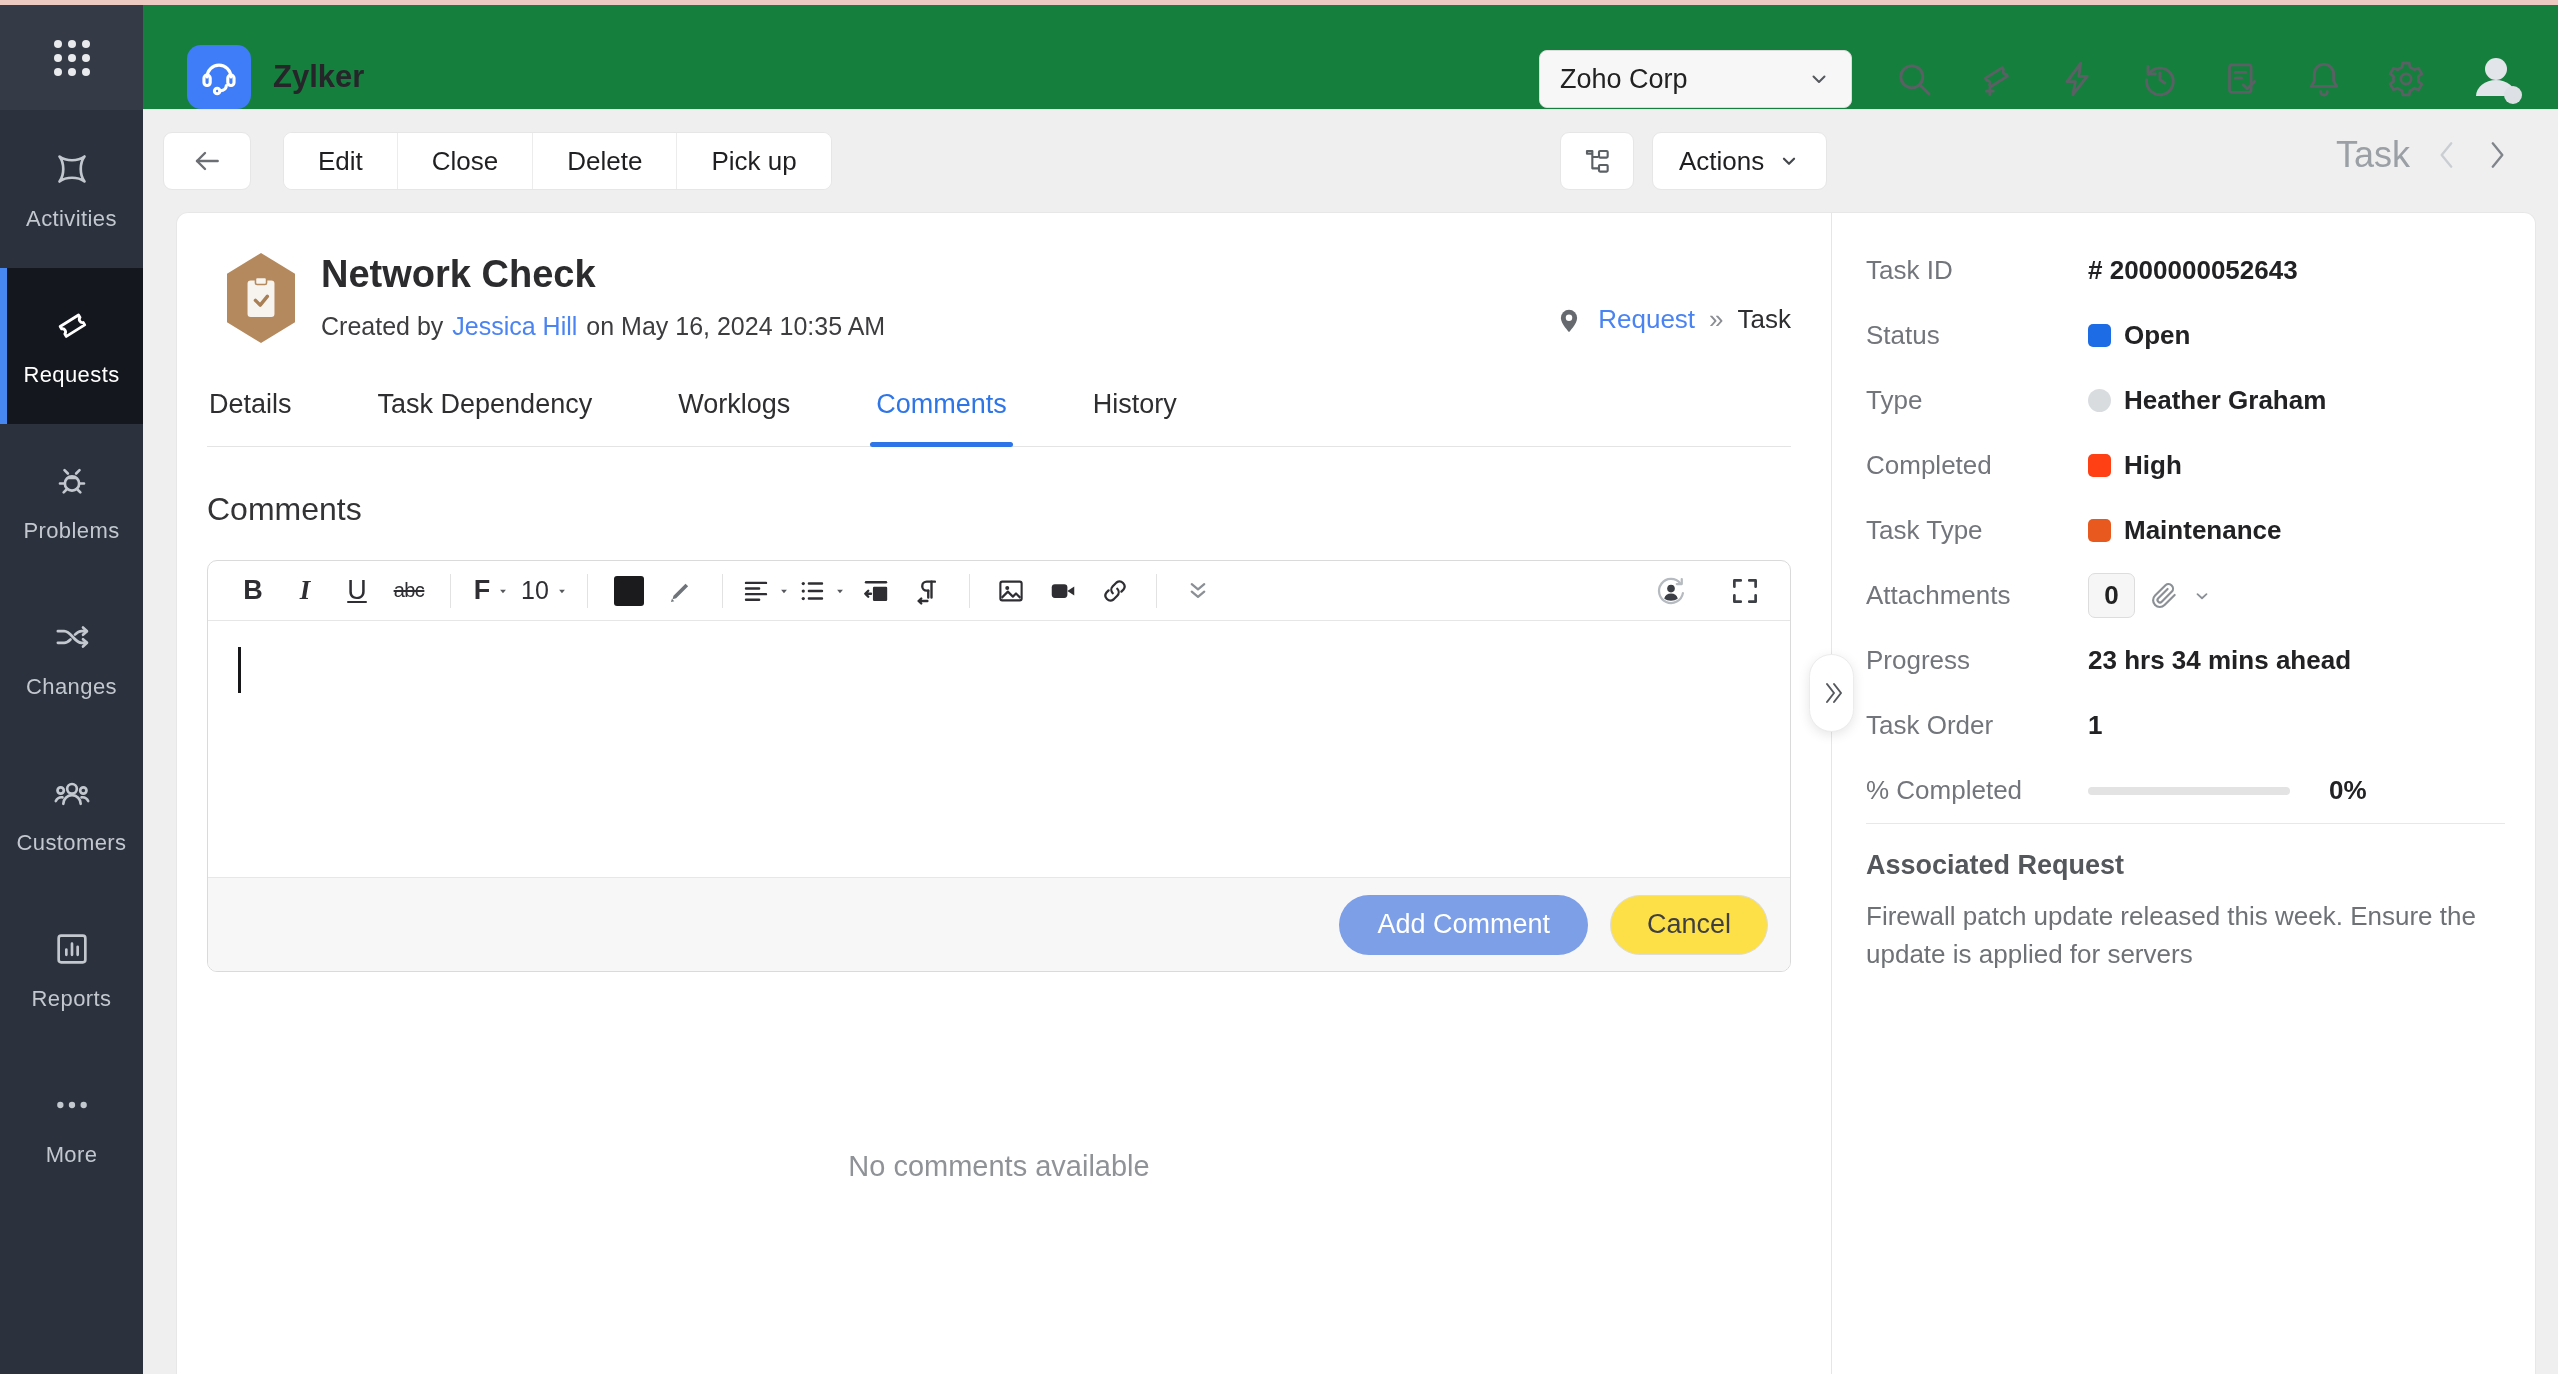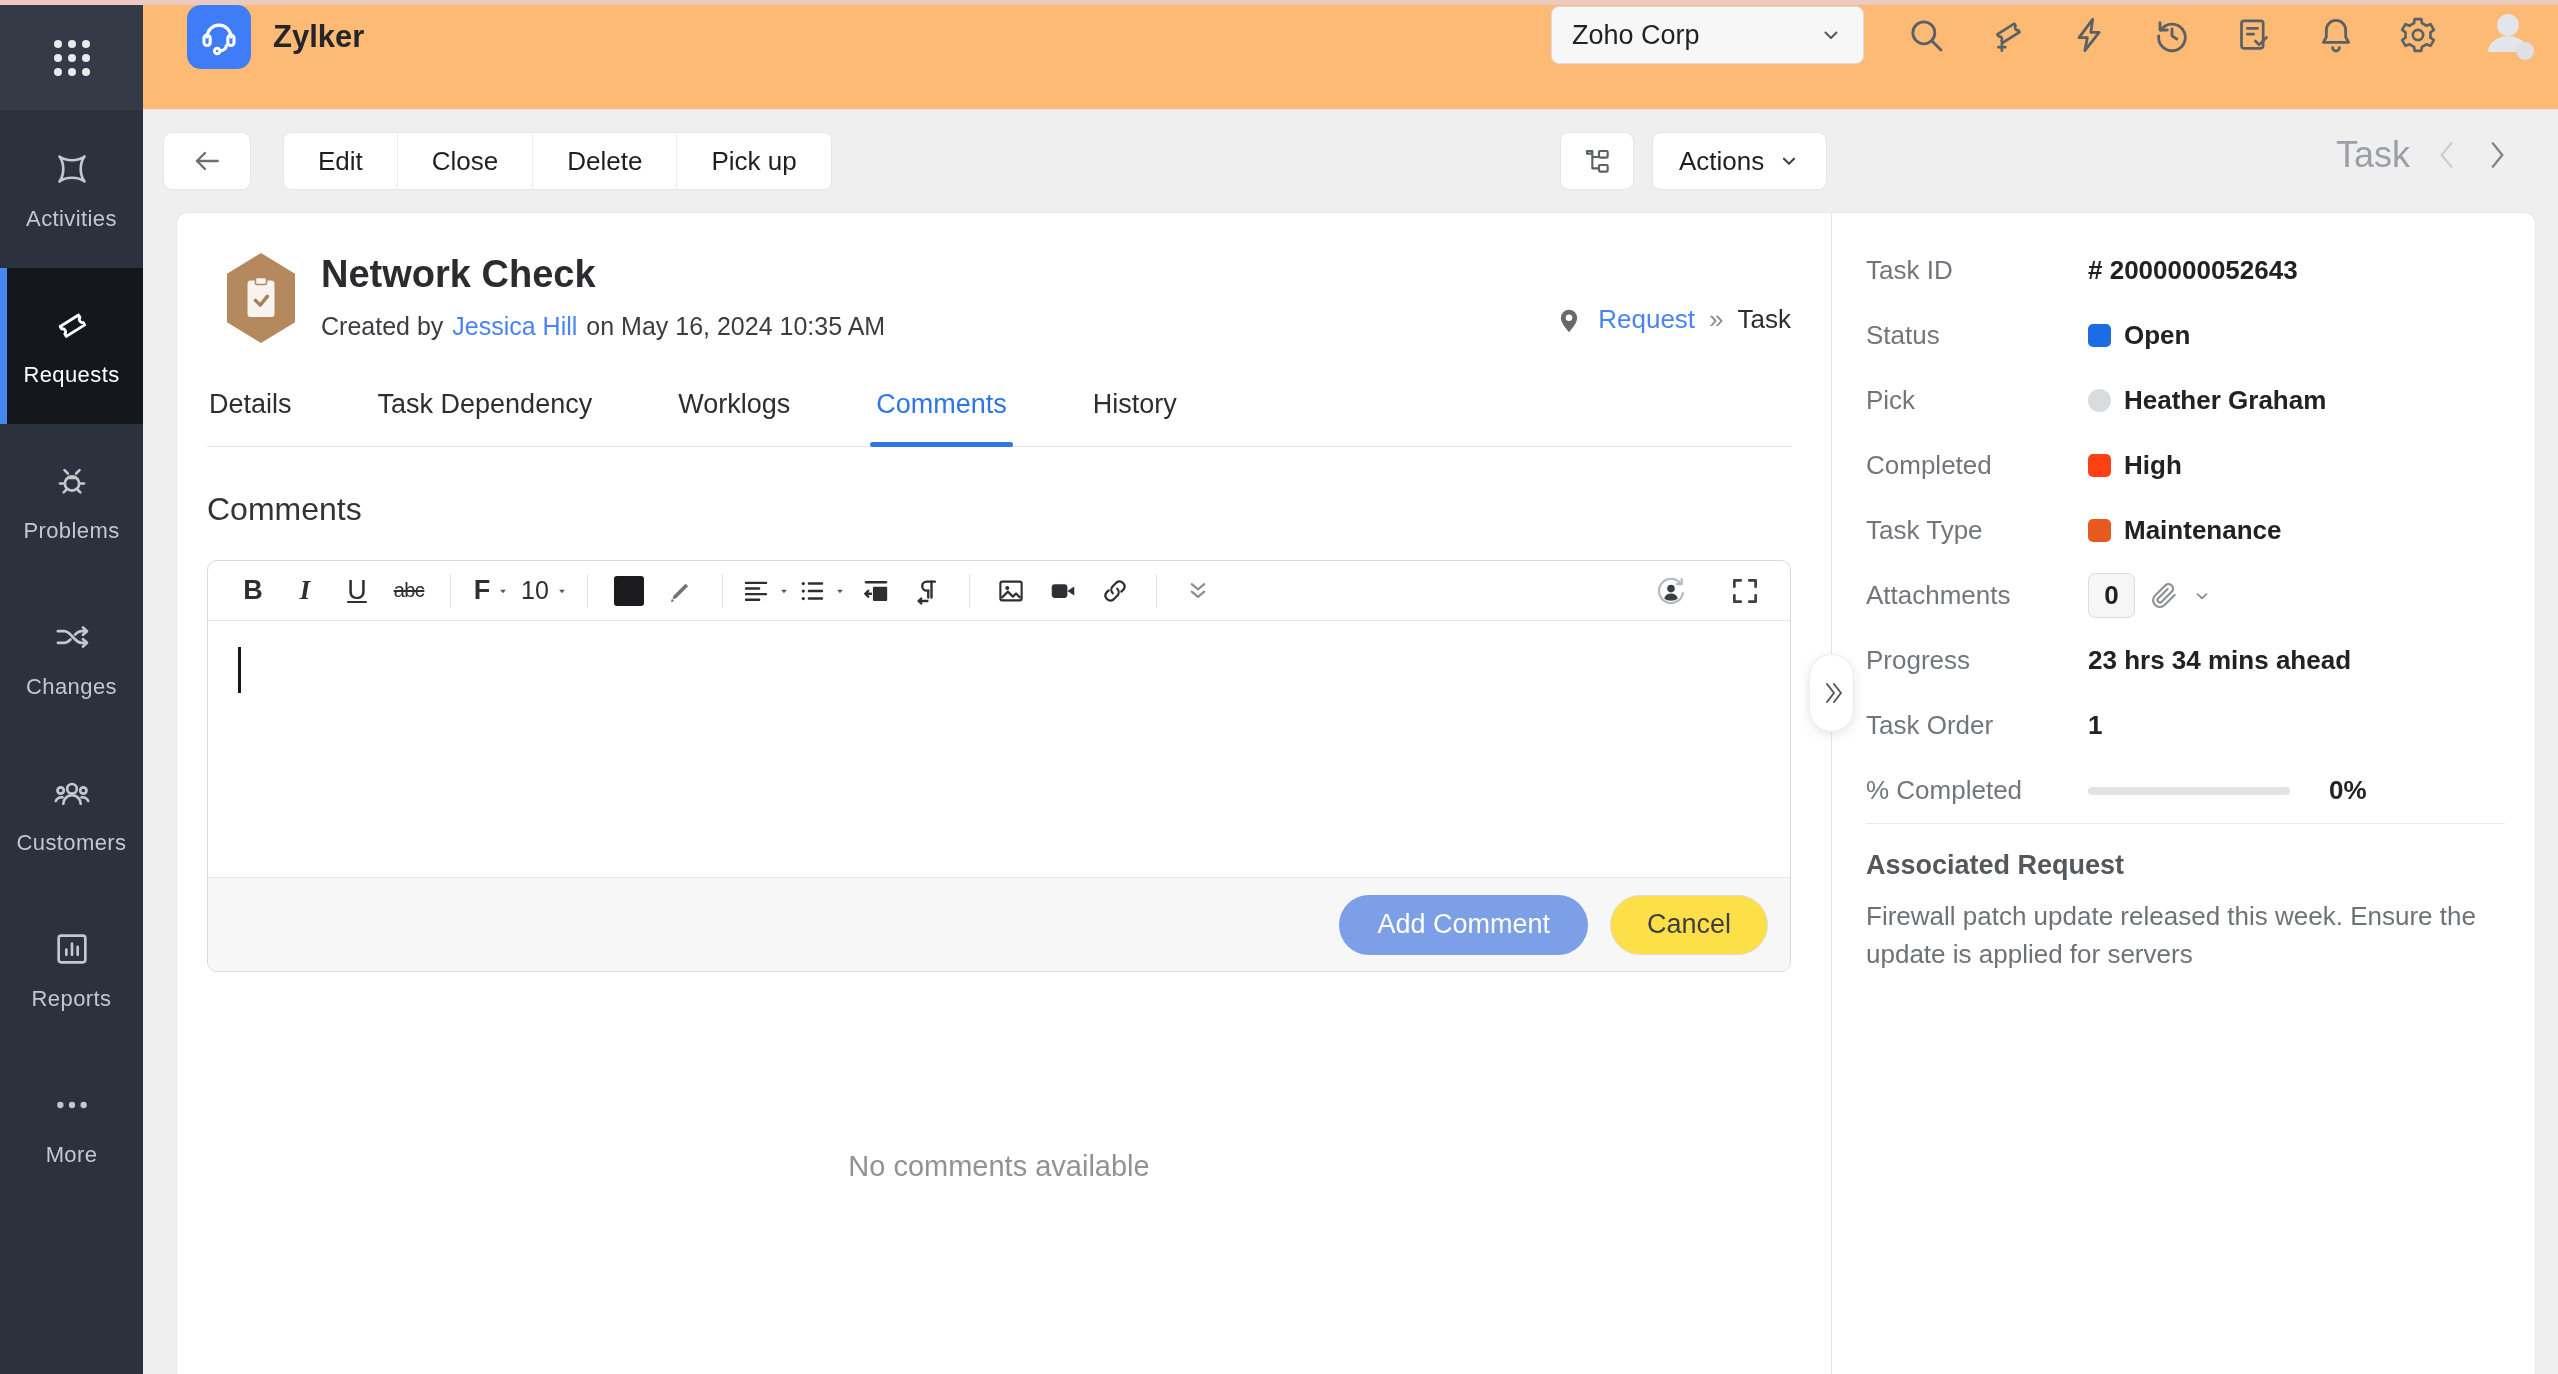--- a/index.html
+++ b/index.html
@@ -15,21 +15,21 @@
   .grid-icon { width:36px; height:36px; display:grid; grid-template-columns:repeat(3,1fr); gap:6px; }
   .grid-icon i { width:8px; height:8px; border-radius:50%; background:#e8eaed; }
   .nav { display:flex; flex-direction:column; margin-top:2px; }
   .nav-item { height:156px; display:flex; flex-direction:column; align-items:center; justify-content:center; gap:13px; color:#c3c8cf; cursor:pointer; position:relative; }
   .nav-item svg { width:40px; height:40px; }
   .nav-item .lbl { font-size:22px; letter-spacing:.4px; }
   .nav-item.active { background:#14171d; color:#ffffff; }
   .nav-item.active::before { content:""; position:absolute; left:0; top:0; bottom:0; width:7px; background:#4687f2; }
 
   
-  .topbar { position:absolute; left:143px; top:5px; right:0; height:105px; background:#fdba74; border-bottom:1px solid #e6e6e6; display:flex; align-items:flex-start; padding:0 18px 0 44px; z-index:30; }
+  .topbar { position:absolute; left:143px; top:5px; right:0; height:105px; background:#15803d; border-bottom:1px solid #e6e6e6; display:flex; align-items:flex-end; padding:0 30px 0 44px; z-index:30; }
   .brand { display:flex; align-items:center; gap:22px; }
   .logo { width:64px; height:64px; border-radius:14px; background:#3e7df7; display:flex; align-items:center; justify-content:center; cursor:pointer; }
   .logo svg { width:44px; height:44px; }
   .brand-name { font-size:31px; font-weight:700; color:#26262a; }
   .topbar-right { margin-left:auto; display:flex; align-items:center; gap:42px; }
   .org-select { display:flex; align-items:center; justify-content:space-between; width:313px; height:58px; background:#f7f7f8; border:1px solid #dcdcdc; border-radius:8px; padding:0 20px; font-size:27px; color:#222; cursor:pointer; }
   .org-select svg { width:24px; height:24px; color:#55585c; }
   .tb-icon { width:40px; height:40px; color:#5b6065; cursor:pointer; }
   .avatar { width:60px; height:60px; cursor:pointer; }
 
@@ -466,21 +466,21 @@
         <div class="dvalue"># 2000000052643</div>
       </div>
       <div class="detail-row">
         <div class="dlabel">Status</div>
         <div class="dvalue">
           <span class="swatch" style="background: rgb(29, 108, 229);"></span>
           <span>Open</span>
         </div>
       </div>
       <div class="detail-row">
-        <div class="dlabel">Pick</div>
+        <div class="dlabel">Type</div>
         <div class="dvalue">
           <span class="owner-dot"></span>
           <span>Heather Graham</span>
         </div>
       </div>
       <div class="detail-row">
         <div class="dlabel">Completed</div>
         <div class="dvalue">
           <span class="swatch" style="background: rgb(255, 64, 20);"></span>
           <span>High</span>

